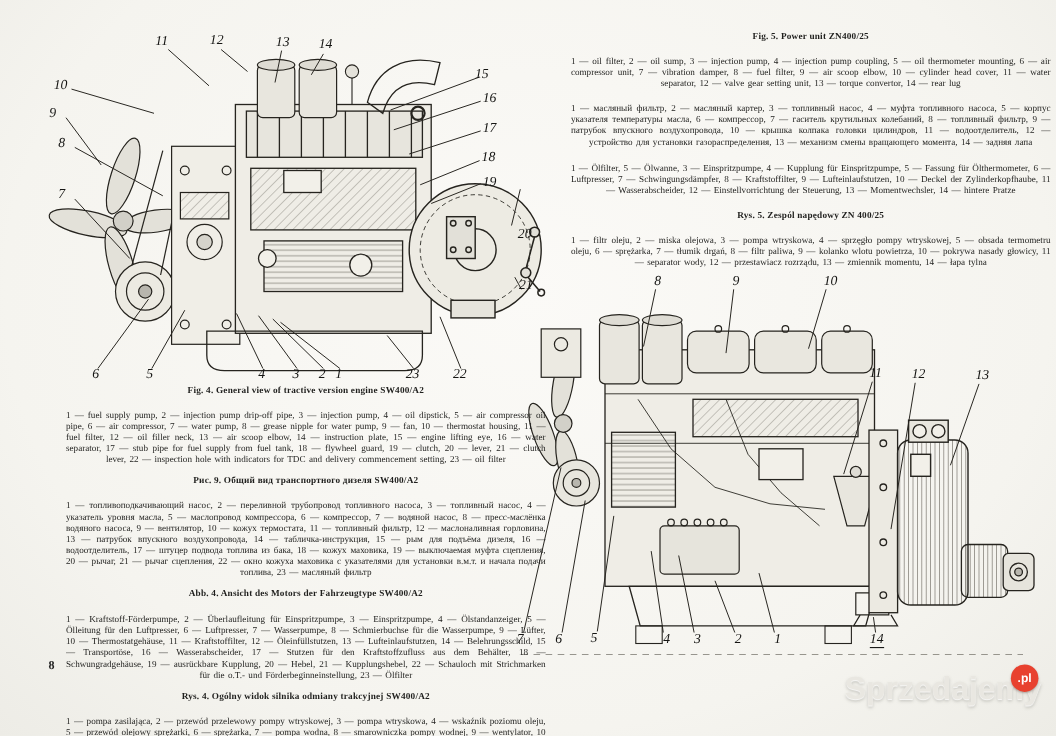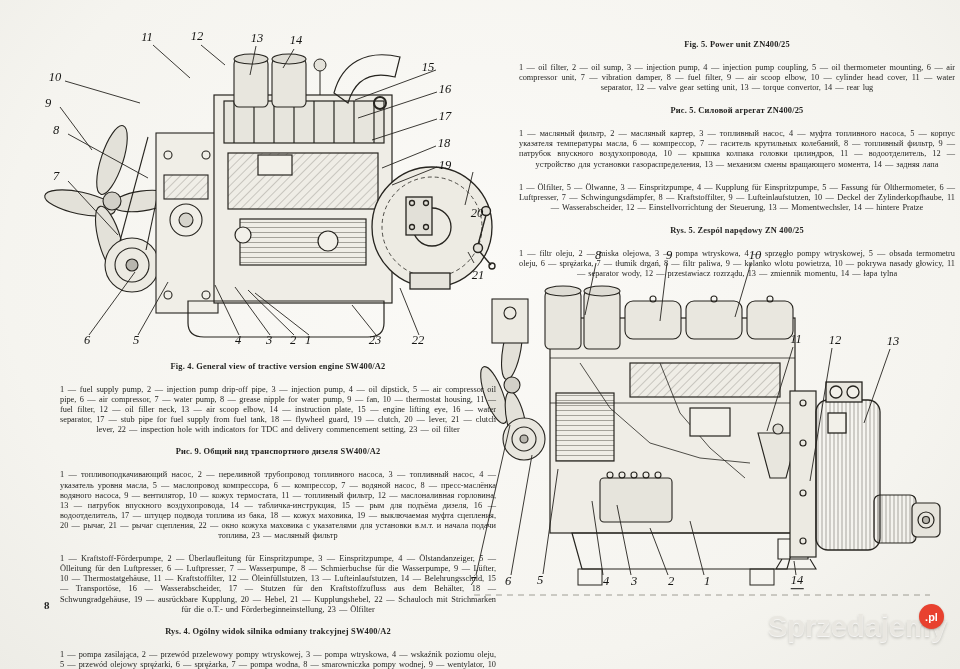--- a/index.html
+++ b/index.html
@@ -10,21 +10,21 @@
     background-image:radial-gradient(ellipse at 50% 40%, #fbfaf7 0%, #f5f4ef 70%, #edecE6 100%);
     color:#1f1f1d;
   }
   
   .cap-col{position:absolute;}
   .cap-col-left{left:60px;top:350px;width:436px;}
   .cap-col-right{left:519px;top:28px;width:436px;}
   .cap{margin:0 0 0 0;}
   .cap .cap-title{
     text-align:center;font-weight:bold;font-size:8.4px;line-height:10px;
-    letter-spacing:.2px;margin:12px;
+    letter-spacing:.2px;margin:0;
   }
   .cap .cap-body{
     text-align:justify;text-align-last:center;
     font-size:8.3px;line-height:10.1px;margin:13px 0 0 0;
     word-spacing:1px;
   }
   .cap+.cap{margin-top:9px;}
   .cap-col-right .cap+.cap{margin-top:13px;}
   
   .diagram{position:absolute;}
@@ -306,27 +306,27 @@
         <line x1="336" y1="332" x2="334" y2="318"></line>
       </g>
     </svg>
   </div>
 
   <div class="callout-layer">
       <span class="callout" style="left: 147px; top: 38px;">11</span>
       <span class="callout" style="left: 197px; top: 37px;">12</span>
       <span class="callout" style="left: 257px; top: 39px;">13</span>
       <span class="callout" style="left: 296px; top: 41px;">14</span>
-      <span class="callout" style="left: 428px; top: 68px;">15</span>
+      <span class="callout" style="left: 438px; top: 68px;">15</span>
       <span class="callout" style="left: 445px; top: 90px;">16</span>
       <span class="callout" style="left: 445px; top: 117px;">17</span>
       <span class="callout" style="left: 444px; top: 144px;">18</span>
       <span class="callout" style="left: 445px; top: 166px;">19</span>
       <span class="callout" style="left: 477px; top: 166px; margin-top: 48px;">20</span>
-      <span class="callout" style="left: 478px; top: 276px;">21</span>
+      <span class="callout" style="left: 478px; top: 260px;">21</span>
       <span class="callout" style="left: 55px; top: 78px;">10</span>
       <span class="callout" style="left: 48px; top: 104px;">9</span>
       <span class="callout" style="left: 56px; top: 131px;">8</span>
       <span class="callout" style="left: 56px; top: 177px;">7</span>
       <span class="callout" style="left: 87px; top: 341px;">6</span>
       <span class="callout" style="left: 136px; top: 341px;">5</span>
       <span class="callout" style="left: 238px; top: 341px;">4</span>
       <span class="callout" style="left: 269px; top: 341px;">3</span>
       <span class="callout" style="left: 293px; top: 341px;">2</span>
       <span class="callout" style="left: 308px; top: 341px;">1</span>
@@ -353,35 +353,35 @@
   <div class="cap-col cap-col-left">
     <div class="cap">
       <p class="cap-title">Fig. 4. General view of tractive version engine SW400/A2</p>
       <p class="cap-body">1 — fuel supply pump, 2 — injection pump drip-off pipe, 3 — injection pump, 4 — oil dipstick, 5 — air compressor oil pipe, 6 — air compressor, 7 — water pump, 8 — grease nipple for water pump, 9 — fan, 10 — thermostat housing, 11 — fuel filter, 12 — oil filler neck, 13 — air scoop elbow, 14 — instruction plate, 15 — engine lifting eye, 16 — water separator, 17 — stub pipe for fuel supply from fuel tank, 18 — flywheel guard, 19 — clutch, 20 — lever, 21 — clutch lever, 22 — inspection hole with indicators for TDC and delivery commencement setting, 23 — oil filter</p>
     </div>
     <div class="cap">
       <p class="cap-title">Рис. 9. Общий вид транспортного дизеля SW400/A2</p>
       <p class="cap-body">1 — топливоподкачивающий насос, 2 — переливной трубопровод топливного насоса, 3 — топливный насос, 4 — указатель уровня масла, 5 — маслопровод компрессора, 6 — компрессор, 7 — водяной насос, 8 — пресс-маслёнка водяного насоса, 9 — вентилятор, 10 — кожух термостата, 11 — топливный фильтр, 12 — маслоналивная горловина, 13 — патрубок впускного воздухопровода, 14 — табличка-инструкция, 15 — рым для подъёма дизеля, 16 — водоотделитель, 17 — штуцер подвода топлива из бака, 18 — кожух маховика, 19 — выключаемая муфта сцепления, 20 — рычаг, 21 — рычаг сцепления, 22 — окно кожуха маховика с указателями для установки в.м.т. и начала подачи топлива, 23 — масляный фильтр</p>
     </div>
     <div class="cap">
+      <p class="cap-title">Abb. 4. Ansicht des Motors der Fahrzeugtype SW400/A2</p>
       <p class="cap-body">1 — Kraftstoff-Förderpumpe, 2 — Überlaufleitung für Einspritzpumpe, 3 — Einspritzpumpe, 4 — Ölstandanzeiger, 5 — Ölleitung für den Luftpresser, 6 — Luftpresser, 7 — Wasserpumpe, 8 — Schmierbuchse für die Wasserpumpe, 9 — Lüfter, 10 — Thermostatgehäuse, 11 — Kraftstoffilter, 12 — Öleinfüllstutzen, 13 — Lufteinlaufstutzen, 14 — Belehrungsschild, 15 — Transportöse, 16 — Wasserabscheider, 17 — Stutzen für den Kraftstoffzufluss aus dem Behälter, 18 — Schwungradgehäuse, 19 — ausrückbare Kupplung, 20 — Hebel, 21 — Kupplungshebel, 22 — Schauloch mit Strichmarken für die o.T.- und Förderbeginneinstellung, 23 — Ölfilter</p>
     </div>
     <div class="cap">
       <p class="cap-title">Rys. 4. Ogólny widok silnika odmiany trakcyjnej SW400/A2</p>
       <p class="cap-body">1 — pompa zasilająca, 2 — przewód przelewowy pompy wtryskowej, 3 — pompa wtryskowa, 4 — wskaźnik poziomu oleju, 5 — przewód olejowy sprężarki, 6 — sprężarka, 7 — pompa wodna, 8 — smarowniczka pompy wodnej, 9 — wentylator, 10 — obudowa termostatu, 11 — filtr paliwa, 12 — wlew oleju, 13 — kolanko wlotu powietrza, 14 — tabliczka instrukcyjna, 15 — ucho do podnoszenia silnika, 16 — separator wody, 17 — króciec dopływu paliwa ze zbiornika, 18 — obudowa koła zamachowego, 19 — sprzęgło wyłączalne, 20 — dźwignia, 21 — dźwignia sprzęgła, 22 — okienko ze wskazówkami do ustawienia GMP i początku tłoczenia, 23 — filtr oleju</p>
     </div>
   </div>
 
   <div class="cap-col cap-col-right">
     <div class="cap">
       <p class="cap-title">Fig. 5. Power unit ZN400/25</p>
       <p class="cap-body">1 — oil filter, 2 — oil sump, 3 — injection pump, 4 — injection pump coupling, 5 — oil thermometer mounting, 6 — air compressor unit, 7 — vibration damper, 8 — fuel filter, 9 — air scoop elbow, 10 — cylinder head cover, 11 — water separator, 12 — valve gear setting unit, 13 — torque convertor, 14 — rear lug</p>
     </div>
     <div class="cap">
-      <p class="cap-title">Рис. 5. Силовой агрегат ZN400/25</p>
       <p class="cap-body">1 — масляный фильтр, 2 — масляный картер, 3 — топливный насос, 4 — муфта топливного насоса, 5 — корпус указателя температуры масла, 6 — компрессор, 7 — гаситель крутильных колебаний, 8 — топливный фильтр, 9 — патрубок впускного воздухопровода, 10 — крышка колпака головки цилиндров, 11 — водоотделитель, 12 — устройство для установки газораспределения, 13 — механизм смены вращающего момента, 14 — задняя лапа</p>
     </div>
     <div class="cap">
       <p class="cap-body">1 — Ölfilter, 5 — Ölwanne, 3 — Einspritzpumpe, 4 — Kupplung für Einspritzpumpe, 5 — Fassung für Ölthermometer, 6 — Luftpresser, 7 — Schwingungsdämpfer, 8 — Kraftstoffilter, 9 — Lufteinlaufstutzen, 10 — Deckel der Zylinderkopfhaube, 11 — Wasserabscheider, 12 — Einstellvorrichtung der Steuerung, 13 — Momentwechsler, 14 — hintere Pratze</p>
     </div>
     <div class="cap">
       <p class="cap-title">Rys. 5. Zespól napędowy ZN 400/25</p>
       <p class="cap-body">1 — filtr oleju, 2 — miska olejowa, 3 — pompa wtryskowa, 4 — sprzęgło pompy wtryskowej, 5 — obsada termometru oleju, 6 — sprężarka, 7 — tłumik drgań, 8 — filtr paliwa, 9 — kolanko wlotu powietrza, 10 — pokrywa nasady głowicy, 11 — separator wody, 12 — przestawiacz rozrządu, 13 — zmiennik momentu, 14 — łapa tylna</p>
     </div>
   </div>

